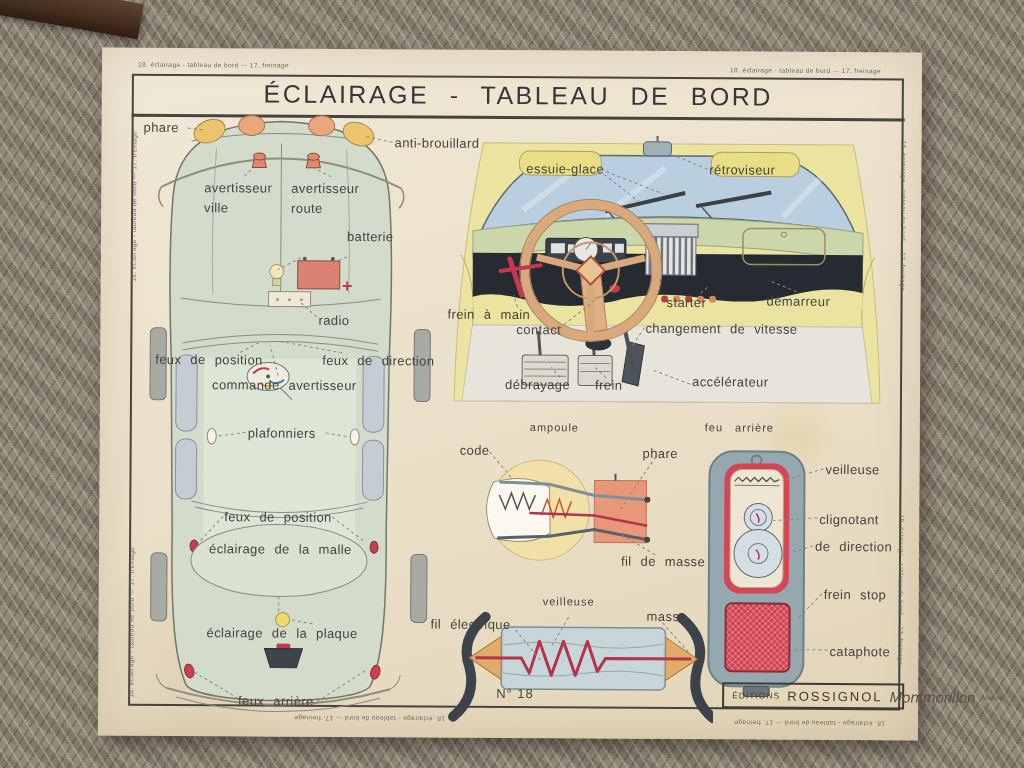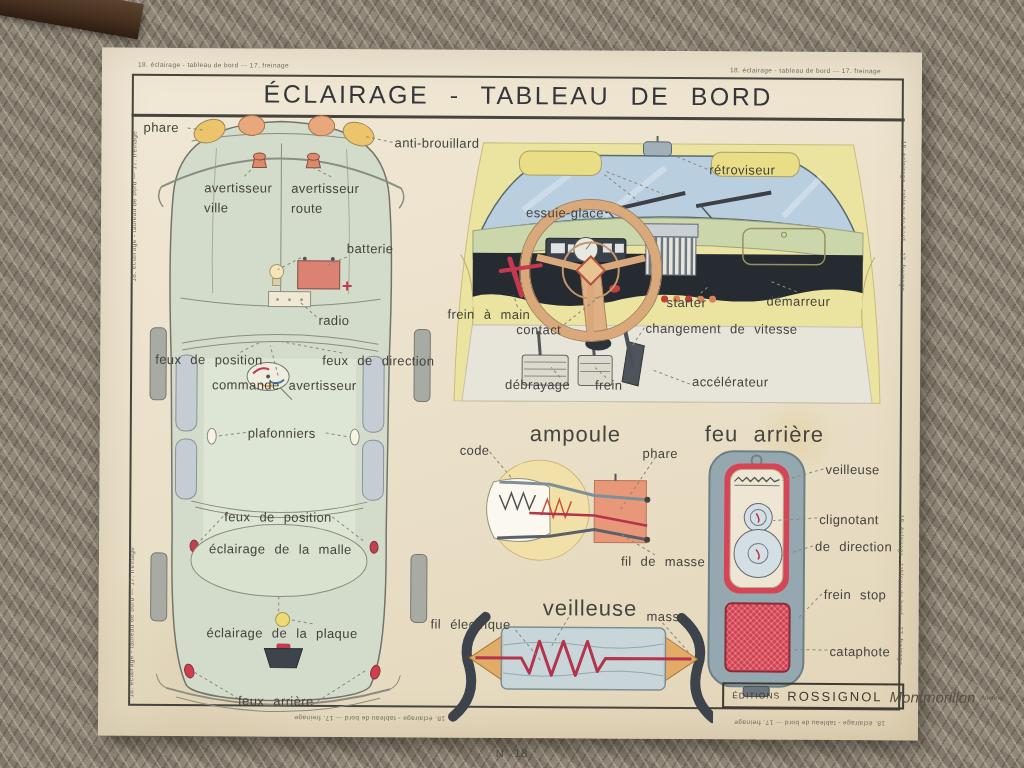--- a/index.html
+++ b/index.html
@@ -21,31 +21,31 @@
       linear-gradient(163deg,#f1e8d6 0%,#ece2cc 40%,#e7dcc2 72%,#e2d4b7 100%);
     box-shadow:inset 0 0 46px rgba(120,100,60,.20), 5px 9px 18px rgba(25,20,12,.45);}
   .frame{position:absolute;left:30px;top:26px;width:768px;height:628px;
     border:2.5px solid #45443e;}
   .title-line{position:absolute;left:30px;top:66px;width:773px;height:2.5px;background:#45443e;}
   .poster-title{position:absolute;left:30px;top:31px;width:773px;text-align:center;
     font-size:25px;letter-spacing:2.5px;word-spacing:11px;color:#35363c;}
   .lbl{position:absolute;font-size:13px;color:#45443e;letter-spacing:.4px;word-spacing:5px;
     white-space:pre-line;line-height:1.55;z-index:4;}
   .ctr{text-align:left;}
-  .sec-title{position:absolute;font-size:22px;color:#45443e;letter-spacing:1px;word-spacing:8px;z-index:4;}
+  .sec-title{position:absolute;font-size:11px;color:#45443e;letter-spacing:1px;word-spacing:8px;z-index:4;}
   .ec{position:absolute;font-size:6.5px;color:#6e695d;letter-spacing:.4px;white-space:nowrap;z-index:4;}
   .art{position:absolute;z-index:1;}
   #leaders{position:absolute;left:0;top:0;z-index:3;pointer-events:none;}
   .pub{position:absolute;left:624px;top:631px;width:182px;height:26px;z-index:5;
     border:2px solid #3e3b34;display:flex;align-items:center;gap:7px;padding:0 8px;box-sizing:border-box;}
   .pub .p1{font-size:8.5px;letter-spacing:1px;color:#3f3a32;}
   .pub .p2{font-size:13px;letter-spacing:2px;color:#3f3a32;}
   .pub .p3{font-size:15px;font-style:italic;color:#575043;}
   .pub .p4{font-size:6.5px;color:#575043;}
-  .plateno{position:absolute;left:398px;top:697px;font-size:11px;color:#4a4a42;letter-spacing:1px;z-index:4;}
+  .plateno{position:absolute;left:398px;top:636px;font-size:13px;color:#4a4a42;letter-spacing:1px;z-index:4;}
 </style>
 </head>
 <body>
 
 <div id="scene">
   <div id="slat"></div>
 
   <div id="poster">
     <div class="frame"></div>
     <div class="title-line"></div>
@@ -342,32 +342,32 @@
         <line x1="417" y1="580" x2="443" y2="611" stroke="#8a877c" stroke-width="1" stroke-dasharray="3 3"></line>
         <line x1="564" y1="572" x2="590" y2="601" stroke="#8a877c" stroke-width="1" stroke-dasharray="3 3"></line>
       </svg>
 
     <div class="lbl" style="left:42px;top:70px;">phare</div>
     <div class="lbl" style="left:293px;top:84px;">anti-brouillard</div>
     <div class="lbl ctr" style="left:103px;top:130px;width:80px;">avertisseur
 ville</div>
     <div class="lbl ctr" style="left:190px;top:130px;width:80px;">avertisseur
 route</div>
-    <div class="lbl" style="left:210px;top:190px;padding-left:36px;">batterie</div>
+    <div class="lbl" style="left:210px;top:178px;padding-left:36px;">batterie</div>
     <div class="lbl" style="left:218px;top:262px;">radio</div>
     <div class="lbl" style="left:55px;top:302px;">feux de position</div>
     <div class="lbl" style="left:222px;top:302px;">feux de direction</div>
     <div class="lbl" style="left:112px;top:327px;">commande avertisseur</div>
     <div class="lbl" style="left:148px;top:375px;">plafonniers</div>
     <div class="lbl" style="left:125px;top:459px;">feux de position</div>
     <div class="lbl" style="left:110px;top:491px;">éclairage de la malle</div>
     <div class="lbl" style="left:108px;top:575px;">éclairage de la plaque</div>
     <div class="lbl" style="left:140px;top:643px;">feux arrière</div>
 
-    <div class="lbl" style="left:425px;top:109px;margin-top:44px;">essuie-glace</div>
+    <div class="lbl" style="left:425px;top:109px;">essuie-glace</div>
     <div class="lbl" style="left:608px;top:109px;">rétroviseur</div>
     <div class="lbl" style="left:347px;top:255px;">frein à main</div>
     <div class="lbl" style="left:416px;top:270px;">contact</div>
     <div class="lbl" style="left:566px;top:242px;">starter</div>
     <div class="lbl" style="left:666px;top:240px;">démarreur</div>
     <div class="lbl" style="left:545px;top:268px;">changement de vitesse</div>
     <div class="lbl" style="left:405px;top:325px;">débrayage</div>
     <div class="lbl" style="left:495px;top:325px;">frein</div>
     <div class="lbl" style="left:592px;top:321px;">accélérateur</div>
 

